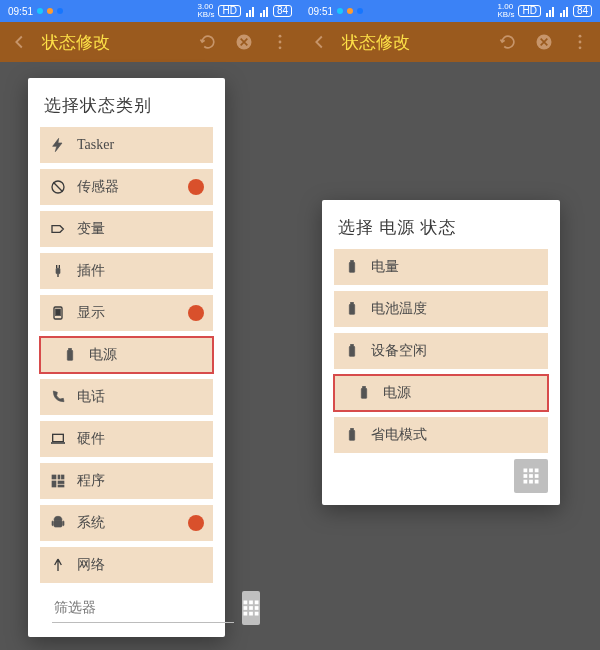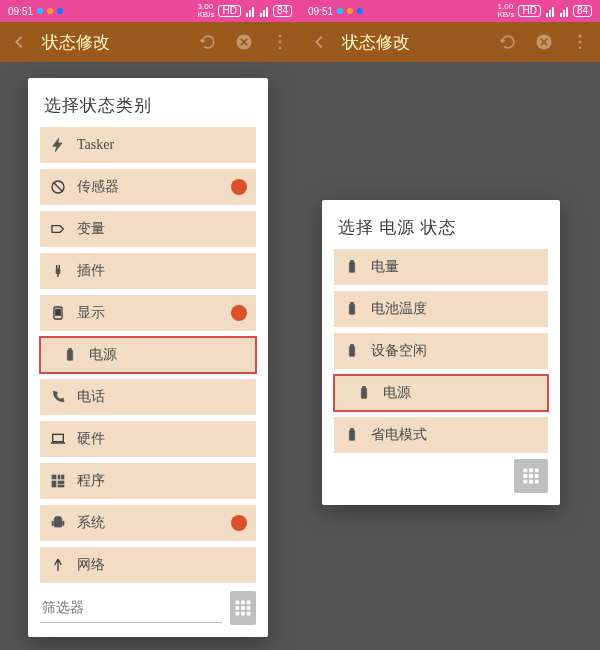--- a/index.html
+++ b/index.html
@@ -15,21 +15,21 @@
   .stage { width:600px; height:650px; position:relative; background:#555; }
 
   
   .phone { position:absolute; top:0; width:300px; height:650px; background:#555; }
   .phone.left  { left:0; }
   .phone.right { left:300px; }
 
   
   .statusbar {
     height:22px; width:100%;
-    background:#ec4899;
+    background:#3b82f6;
     display:flex; align-items:center; justify-content:space-between;
     padding:0 8px;
     color:#fff;
     font-size:10px;
     font-family:Arial,Helvetica,sans-serif;
   }
   .sb-left, .sb-right { display:flex; align-items:center; gap:4px; }
   .sb-dot { width:6px; height:6px; border-radius:50%; background:#19c8ff; }
   .sb-dot.orange { background:#ff9b2e; }
   .sb-dot.blue2  { background:#1676ff; }
@@ -48,34 +48,34 @@
     gap:8px;
     color:#c08a54;
   }
   .iconbtn {
     width:28px; height:28px;
     display:flex; align-items:center; justify-content:center;
     color:#6e6e6e;
     border-radius:50%;
   }
   .appbar .iconbtn { color:#c7956a; }
-  .apptitle { flex:1; font-family:"Kaiti SC","STKaiti","KaiTi",cursive; font-size:17px; color:#fef9c3; }
+  .apptitle { flex:1; font-family:"Kaiti SC","STKaiti","KaiTi",cursive; font-size:17px; color:#fde047; }
 
   
   .content { position:absolute; top:62px; left:0; right:0; bottom:0; background:#555; }
 
   
   .dialog {
     position:absolute;
     background:#fff;
     box-shadow:0 6px 22px rgba(0,0,0,.35);
     border-radius:2px;
     padding:14px 12px 12px 12px;
   }
-  .dialog.left  { left:28px;  width:240px; top:78px; }
+  .dialog.left  { left:28px;  width:197px; top:78px; }
   .dialog.right { left:322px; width:238px; top:200px; }
 
   .dlg-title {
     font-size:17px; margin:2px 2px 10px 4px;
     font-family:"Kaiti SC","STKaiti","KaiTi",cursive;
     letter-spacing:1px;
   }
 
   .row {
     display:flex; align-items:center;
@@ -89,21 +89,21 @@
   }
   .row.highlight { outline:2px solid #d74b4b; outline-offset:-1px;padding-left:20px; }
   .row .lbl { flex:1; font-size:14px; color:#4a4a4a; font-family:"Kaiti SC","STKaiti","KaiTi",cursive; }
   .row .badge {
     width:16px; height:16px; border-radius:50%; background:#d9502b;
   }
   .row .ico { width:18px; display:flex; align-items:center; justify-content:center; }
   .row .ico svg { width:16px; height:16px; fill:#545454; stroke:#545454; }
 
   .filterbar {
-    display:flex; align-items:center; gap:8px; margin-top:8px;
+    display:flex; align-items:center; gap:8px; margin-top:8px;margin-left:12px;
   }
   .filterbar input {
     flex:1; border:none; border-bottom:1px solid #bcbcbc;
     font-size:14px; padding:6px 2px; outline:none;
     font-family:"Kaiti SC","STKaiti","KaiTi",cursive;
     background:transparent;
   }
   .gridbtn {
     width:34px; height:34px; background:#bfbfbf;
     display:flex; align-items:center; justify-content:center;

